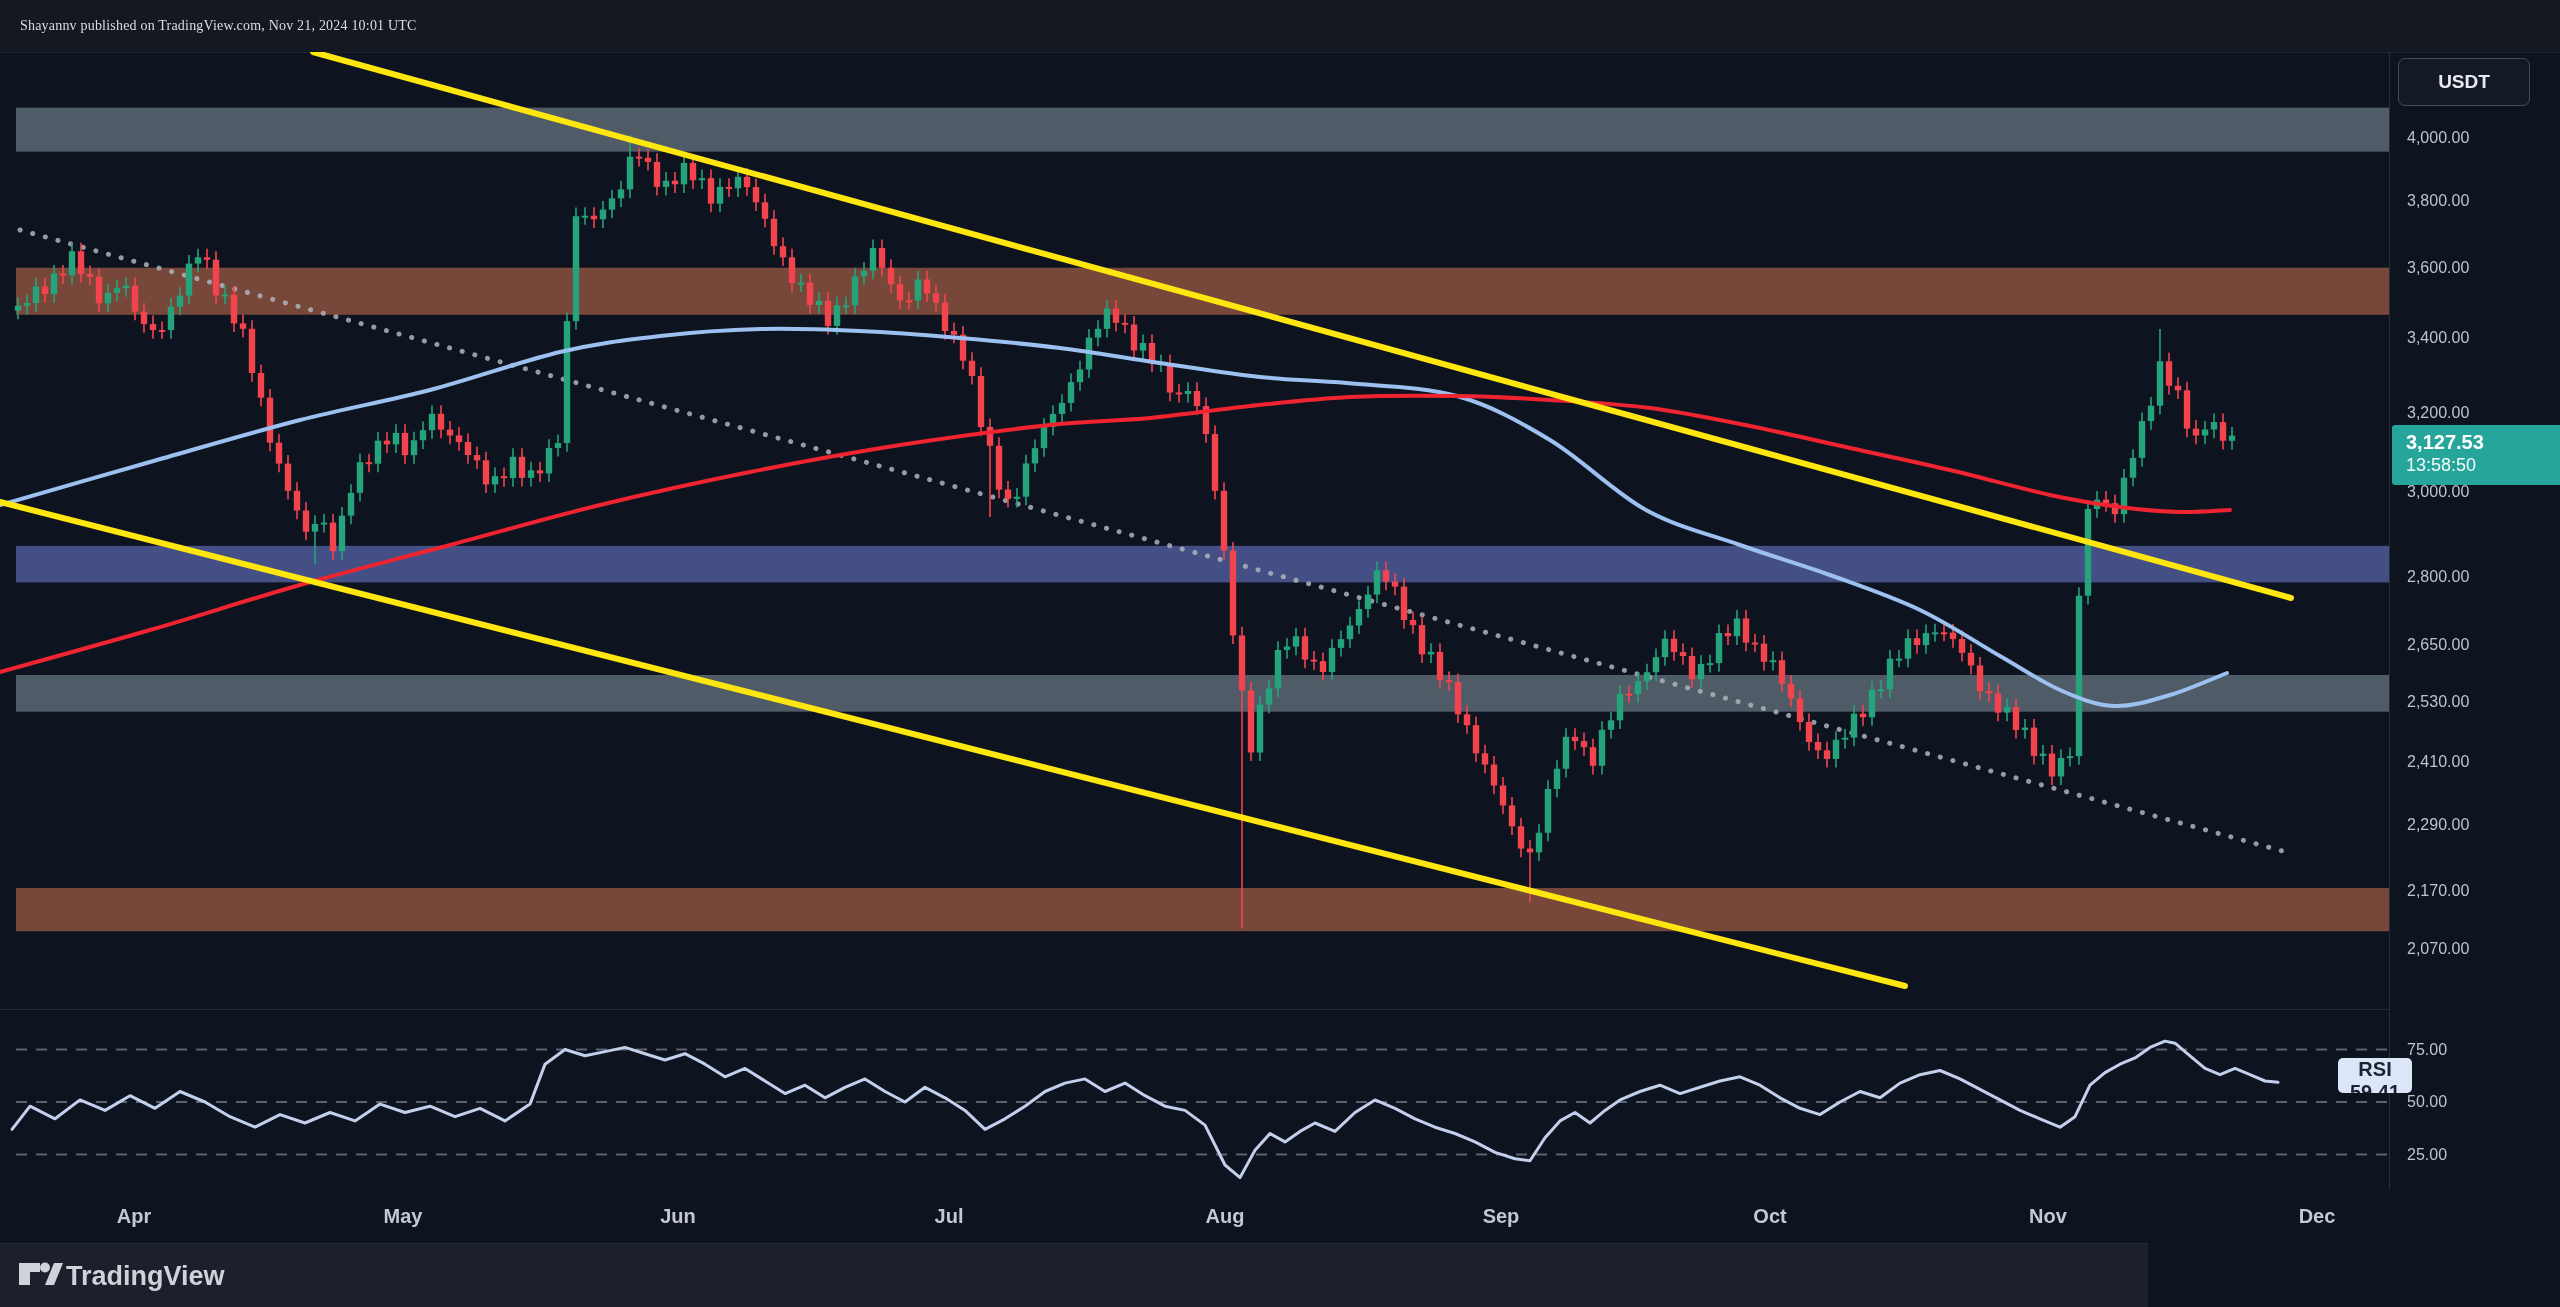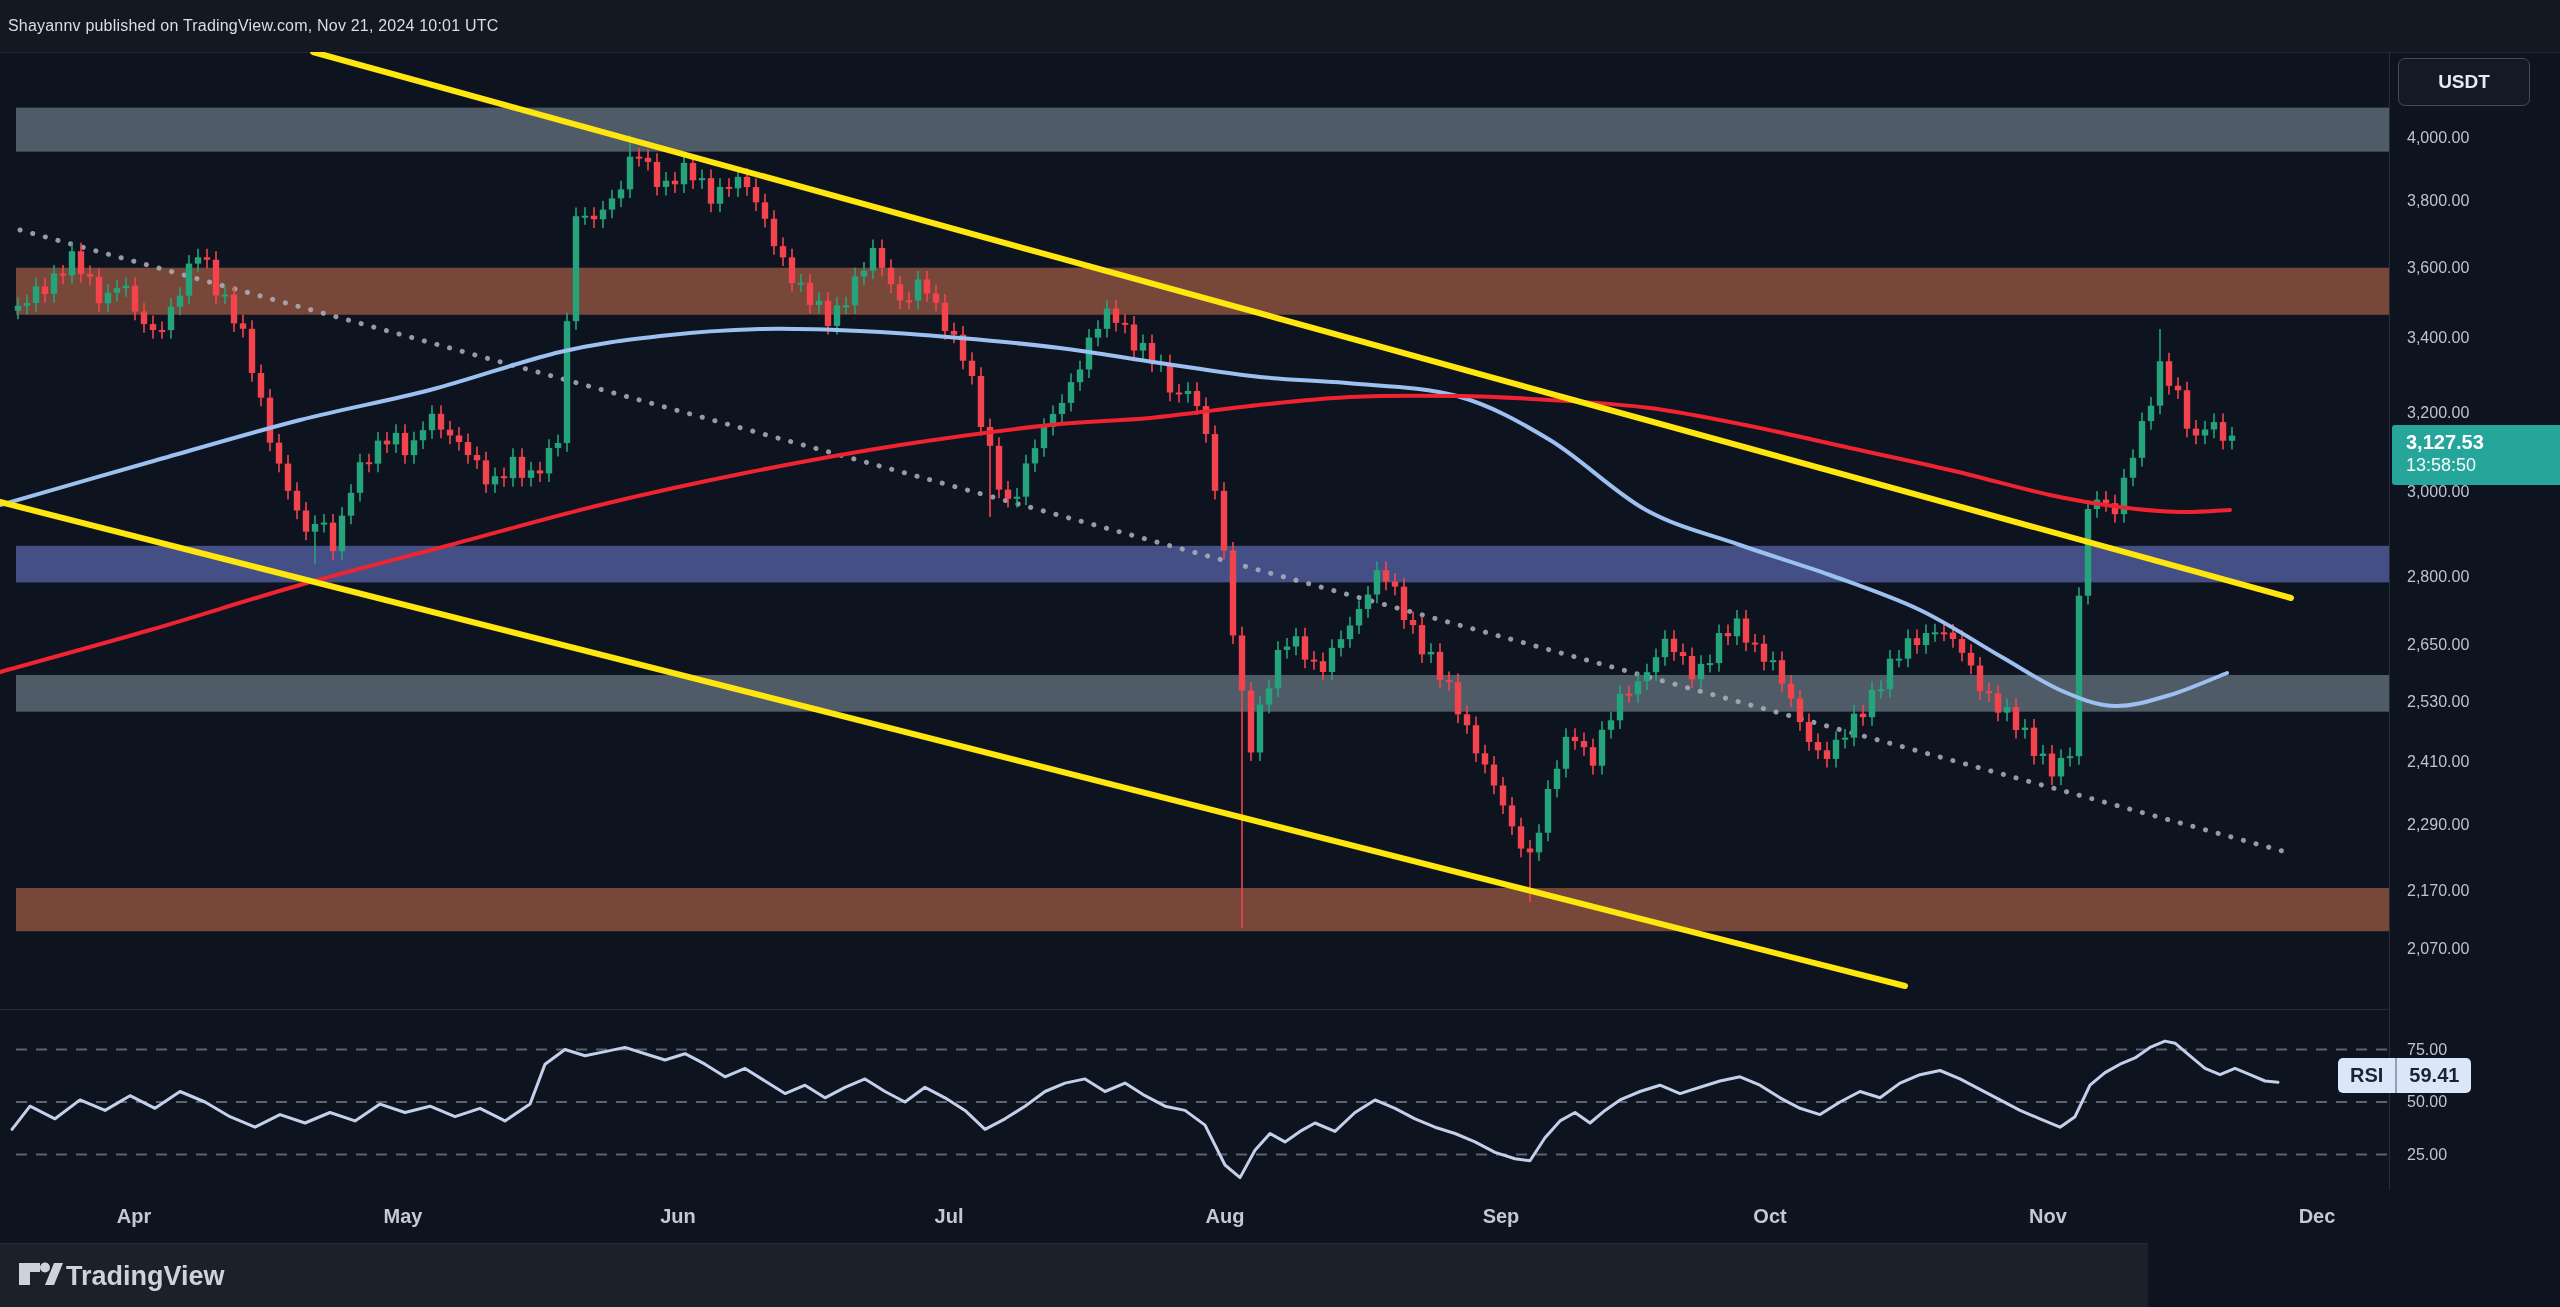--- a/index.html
+++ b/index.html
@@ -1,38 +1,38 @@
 <!DOCTYPE html>
 <html><head>
 <meta charset="utf-8">
 <style>
   html,body{margin:0;padding:0;background:#0e1320;font-family:"Liberation Sans",sans-serif;}
   #screen{position:relative;width:2560px;height:1307px;background:#0e1320;overflow:hidden;}
   
   #header{position:absolute;left:0;top:0;width:2560px;height:52px;background:#141821;border-bottom:1px solid #20242f;}
-  #header .caption{position:absolute;left:8px;top:50%;transform:translateY(-50%);color:#dadde3;font-size:16px;letter-spacing:.2px;}
+  #header .caption{position:absolute;left:20px;top:50%;transform:translateY(-50%);color:#dadde3;font-size:14px;letter-spacing:.2px;font-family:Liberation Serif, serif;}
   
   #chart-wrap{position:absolute;left:0;top:52px;width:2560px;height:1195px;}
   #chart-svg{position:absolute;left:0;top:0;}
   #axis-border{position:absolute;left:2389px;top:0;width:1px;height:1138px;background:#2a2e39;}
   #pane-split{position:absolute;left:0;top:957px;width:2389px;height:1px;background:#242a37;}
   #rsi-split{position:absolute;left:0;top:1138px;width:2560px;height:1px;background:#242a37;}
   
   #usdt-btn{position:absolute;left:2398px;top:6px;width:130px;height:46px;border:1px solid #434a5a;border-radius:7px;
     color:#e6e9f0;font-size:19px;font-weight:600;display:flex;align-items:center;justify-content:center;cursor:pointer;background:#141926;}
   
   .tick{position:absolute;left:2407px;transform:translateY(-50%);color:#bec3cf;font-size:16px;white-space:nowrap;}
   
   #last-badge{position:absolute;left:2392px;top:373px;width:196px;height:60px;background:#26a69a;border-radius:3px;
     color:#ffffff;text-align:left;padding-left:14px;box-sizing:border-box;}
   #last-badge .lp{font-size:20px;font-weight:600;margin-top:6px;}
   #last-badge .cd{font-size:18px;margin-top:1px;opacity:.95;}
   
   #rsi-badge{position:absolute;left:2338px;top:1006px;height:35px;display:flex;align-items:stretch;border-radius:5px;
-    overflow:hidden;background:#dbe6f9;color:#1c2330;font-size:20px;font-weight:600;}
+    overflow:hidden;background:#dbe6f9;color:#1c2330;font-size:20px;font-weight:600;flex-direction:column;}
   #rsi-badge .cell{display:flex;align-items:center;justify-content:center;padding:0 12px;}
   #rsi-badge .divider{width:2px;background:#8fa0bf;}
   
   #time-axis{position:absolute;left:0;top:1138px;width:2560px;height:52px;background:#0e1320;}
   .month{position:absolute;top:50%;transform:translate(-50%,-50%);color:#c3c8d2;font-size:20px;font-weight:600;}
   
   #footer{position:absolute;left:0;top:1243px;width:2148px;height:64px;background:#1b202b;border-top:1px solid #262b38;}
   #footer .brand{position:absolute;left:66px;top:50%;transform:translateY(-50%);color:#ced2db;font-size:27px;font-weight:600;}
   #tv-logo{position:absolute;left:18px;top:50%;transform:translateY(-50%);}
 </style>

